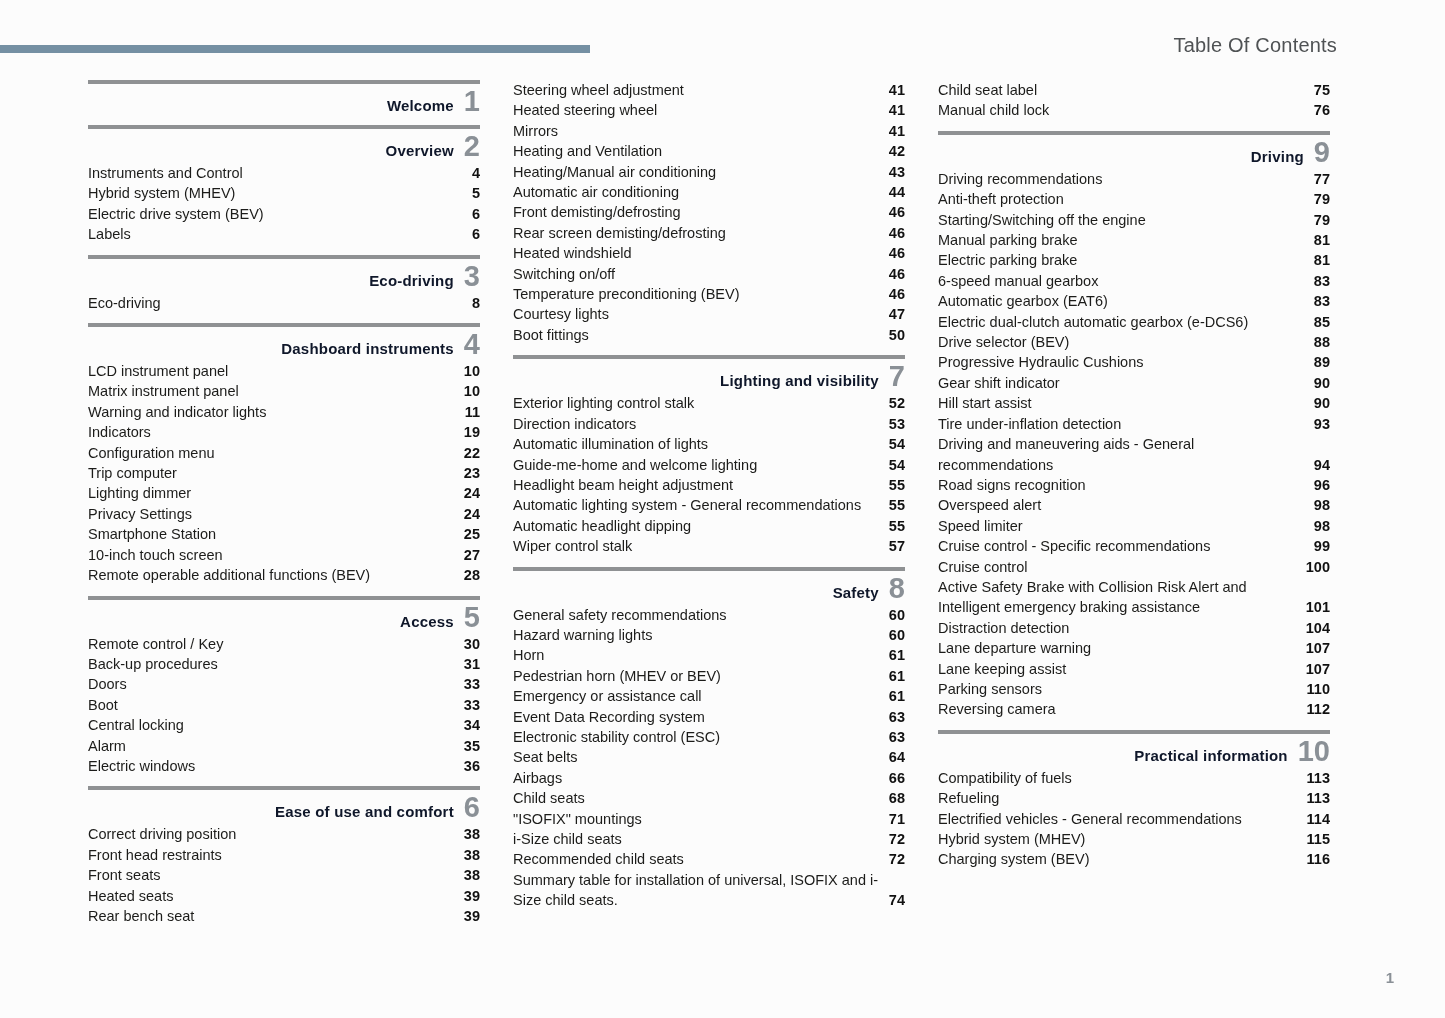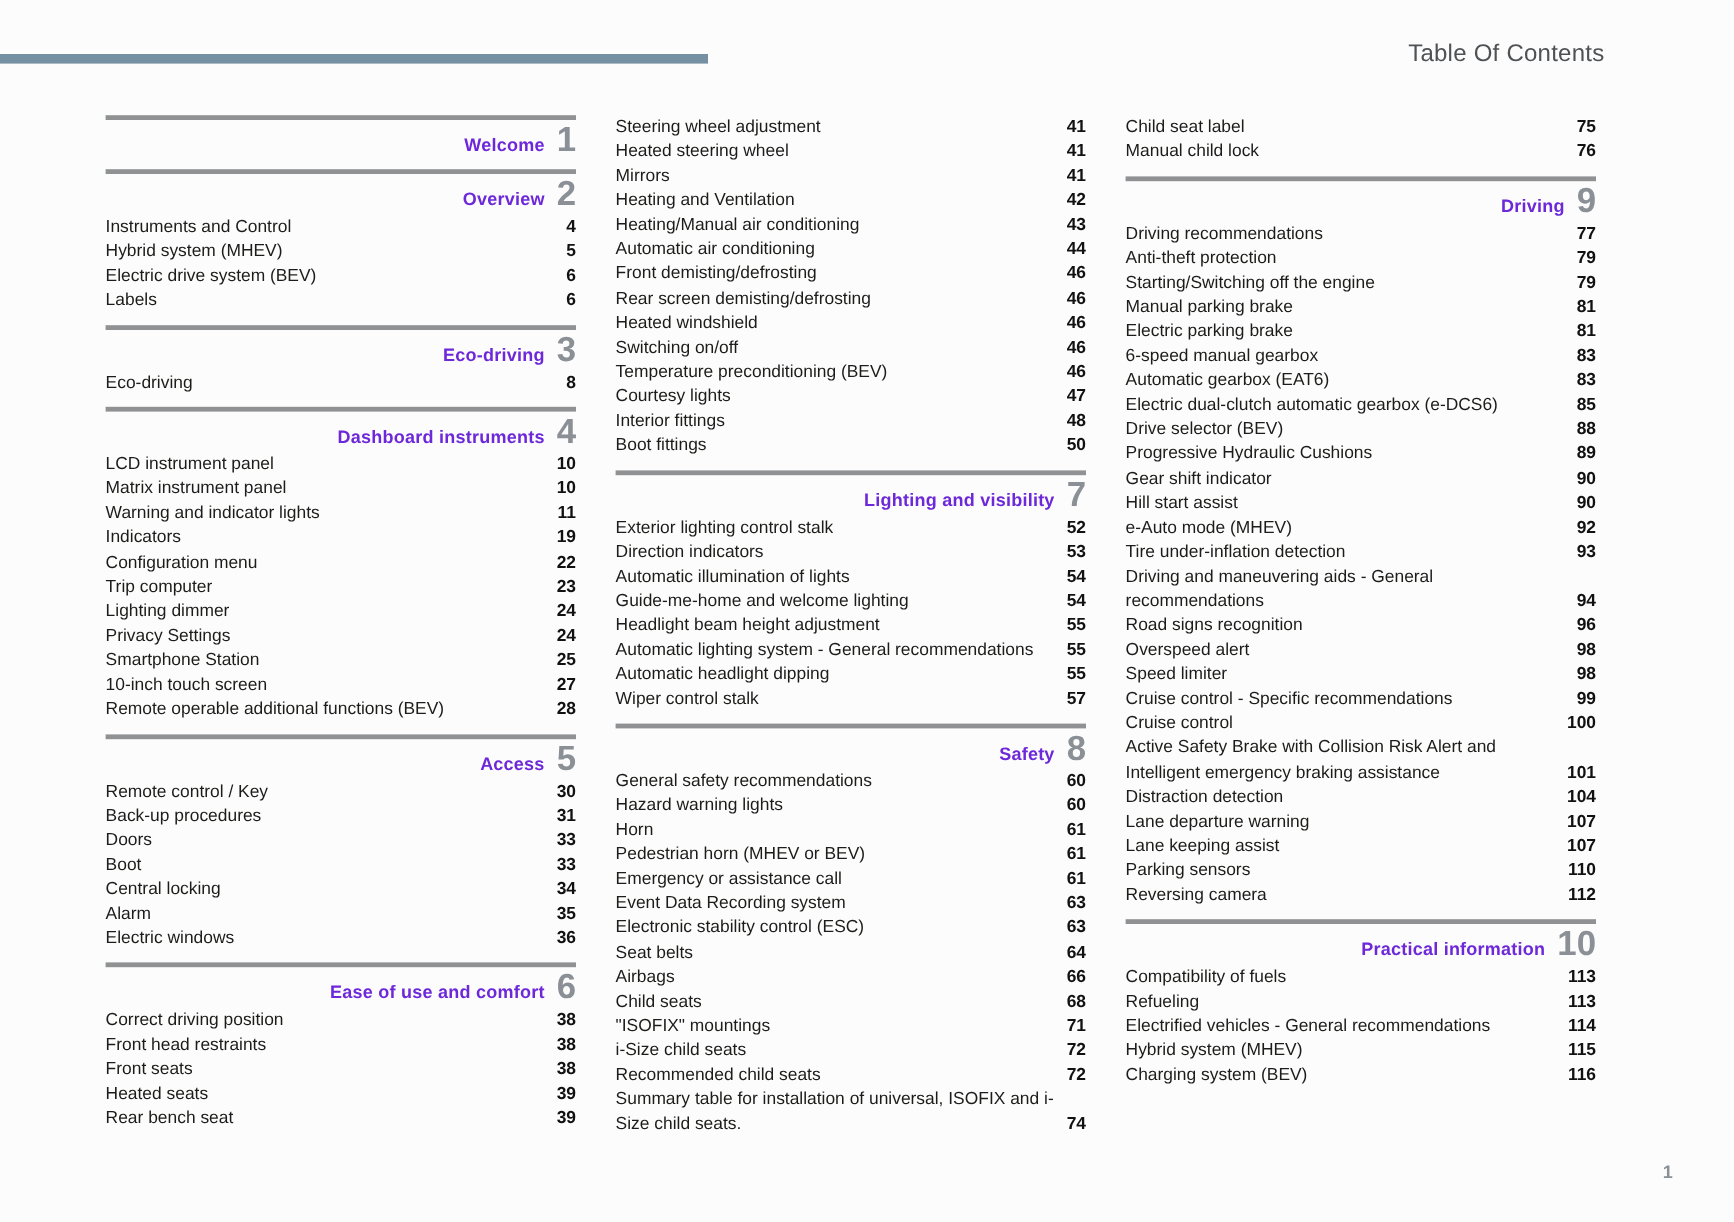--- a/index.html
+++ b/index.html
@@ -26,28 +26,28 @@
   .columns {
     position:absolute; left:88px; top:80px; width:1242px;
     display:grid;
     grid-template-columns:repeat(3, 392px);
     column-gap:33px;
     align-items:start;
   }
   .col { min-width:0; }
 
   .block { margin-top:10px; }
-  .col .block:first-child { margin-top:16px; }
+  .col .block:first-child { margin-top:0; }
 
   .rule { height:4px; background:#8f9193; margin-bottom:3px; }
   .sec-head {
     display:flex; justify-content:flex-end; align-items:baseline;
     gap:10px; height:28px; margin-bottom:3px;
   }
-  .sec-title { font-weight:700; font-size:15px; color:#6d28d9; letter-spacing:.2px; }
+  .sec-title { font-weight:700; font-size:15px; color:#0f172a; letter-spacing:.2px; }
   .sec-num  { font-weight:700; font-size:29px; color:#8a9096; line-height:1; }
 
   .entry {
     display:flex; justify-content:space-between; align-items:flex-end;
     font-size:14.5px; line-height:20.4px; color:#1c1c1a;
     cursor:pointer;
   }
   .entry .label { padding-right:8px; }
   .entry .pg { font-weight:700; white-space:nowrap; color:#111; }
 
@@ -275,24 +275,20 @@
             </div>
             <div class="entry">
               <span class="label">Temperature preconditioning (BEV)</span>
               <span class="pg">46</span>
             </div>
             <div class="entry">
               <span class="label">Courtesy lights</span>
               <span class="pg">47</span>
             </div>
             <div class="entry">
-              <span class="label">Interior fittings</span>
-              <span class="pg">48</span>
-            </div>
-            <div class="entry">
               <span class="label">Boot fittings</span>
               <span class="pg">50</span>
             </div>
           </div>
         </section>
         <section class="block has-header">
           <div class="rule"></div>
           <div class="sec-head">
             <span class="sec-title">Lighting and visibility</span>
             <span class="sec-num">7</span>
@@ -458,24 +454,20 @@
               <span class="label">Progressive Hydraulic Cushions</span>
               <span class="pg">89</span>
             </div>
             <div class="entry">
               <span class="label">Gear shift indicator</span>
               <span class="pg">90</span>
             </div>
             <div class="entry">
               <span class="label">Hill start assist</span>
               <span class="pg">90</span>
-            </div>
-            <div class="entry">
-              <span class="label">e-Auto mode (MHEV)</span>
-              <span class="pg">92</span>
             </div>
             <div class="entry">
               <span class="label">Tire under-inflation detection</span>
               <span class="pg">93</span>
             </div>
             <div class="entry">
               <span class="label">Driving and maneuvering aids - General recommendations</span>
               <span class="pg">94</span>
             </div>
             <div class="entry">

